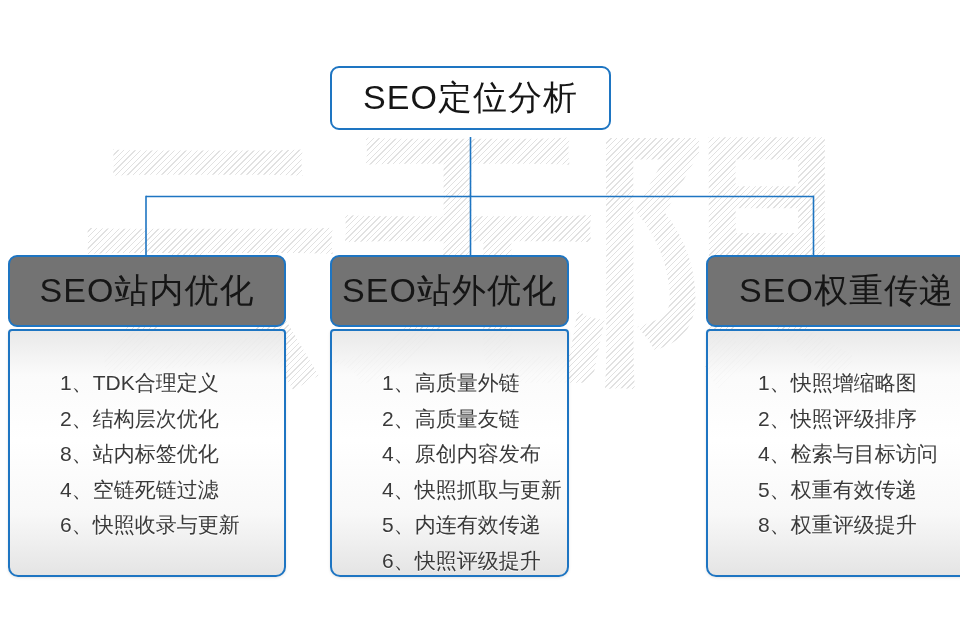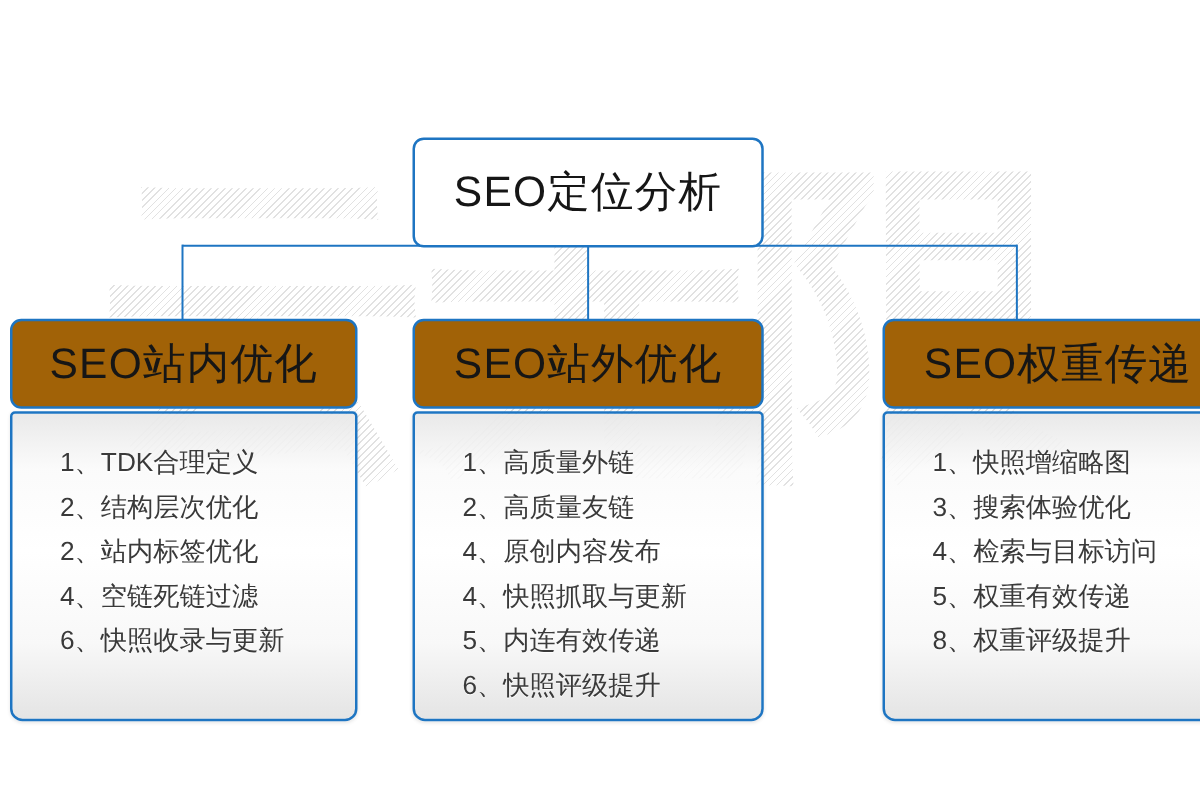--- a/index.html
+++ b/index.html
@@ -21,44 +21,44 @@
   }
   
   svg.connectors{position:absolute;left:0;top:0;z-index:1;}
   
   .node{
     position:absolute;z-index:2;box-sizing:border-box;
     border:2px solid #1e75c2;border-radius:9px;background:#ffffff;
     display:flex;align-items:center;justify-content:center;
     font-size:34px;color:#161616;letter-spacing:1px;
   }
-  .top-box{left:330px;top:66px;width:281px;height:88px;margin-top:44px;}
+  .top-box{left:330px;top:66px;width:281px;height:64px;}
   .column{position:absolute;top:255px;z-index:2;}
   .col-0{left:8px;width:278px;}
-  .col-1{left:330px;width:281px;border-radius:22px;}
+  .col-1{left:330px;width:239px;border-radius:22px;}
   .col-2{left:706px;width:281px;}
   .col-header{
     box-sizing:border-box;width:100%;height:72px;
-    border:2px solid #1e75c2;border-radius:9px;background:#a16207;
+    border:2px solid #1e75c2;border-radius:9px;background:#737373;
     display:flex;align-items:center;justify-content:center;
     font-size:34px;color:#161616;letter-spacing:1px;
   }
   .col-body{
     box-sizing:border-box;width:100%;height:248px;margin-top:2px;
     border:2px solid #1e75c2;border-radius:4px 4px 10px 10px;
     background:linear-gradient(180deg,
       rgba(232,232,232,.95) 0%,
       rgba(250,250,250,.88) 18%,
       rgba(255,255,255,.80) 45%,
       rgba(247,247,247,.86) 75%,
       rgba(227,227,227,.95) 100%);
     box-shadow:0 1px 3px rgba(0,0,0,.10);
     padding:18px 10px 0 34px;
   }
-  .col-body ul{list-style:none;margin:4px;padding:0;}
+  .col-body ul{list-style:none;margin:16px;padding:0;}
   .col-body li{
     font-size:21px;line-height:35.5px;color:#3a3a3a;
     text-shadow:0 1px 0 rgba(255,255,255,.85);
     white-space:nowrap;
   }
 </style>
 </head>
 <body>
 
 <div class="watermark">云无限</div>
@@ -78,21 +78,21 @@
 </div>
 
 <div class="column col-0">
   <div class="col-header">
     <span>SEO站内优化</span>
   </div>
   <div class="col-body">
     <ul>
       <li>1、TDK合理定义</li>
       <li>2、结构层次优化</li>
-      <li>2、站内标签优化</li>
+      <li>8、站内标签优化</li>
       <li>4、空链死链过滤</li>
       <li>6、快照收录与更新</li>
     </ul>
   </div>
 </div>
 
 <div class="column col-1">
   <div class="col-header">
     <span>SEO站外优化</span>
   </div>
@@ -108,19 +108,19 @@
   </div>
 </div>
 
 <div class="column col-2">
   <div class="col-header">
     <span>SEO权重传递</span>
   </div>
   <div class="col-body">
     <ul>
       <li>1、快照增缩略图</li>
-      <li>3、搜索体验优化</li>
+      <li>2、快照评级排序</li>
       <li>4、检索与目标访问</li>
       <li>5、权重有效传递</li>
       <li>8、权重评级提升</li>
     </ul>
   </div>
 </div>
 
 </body></html>

